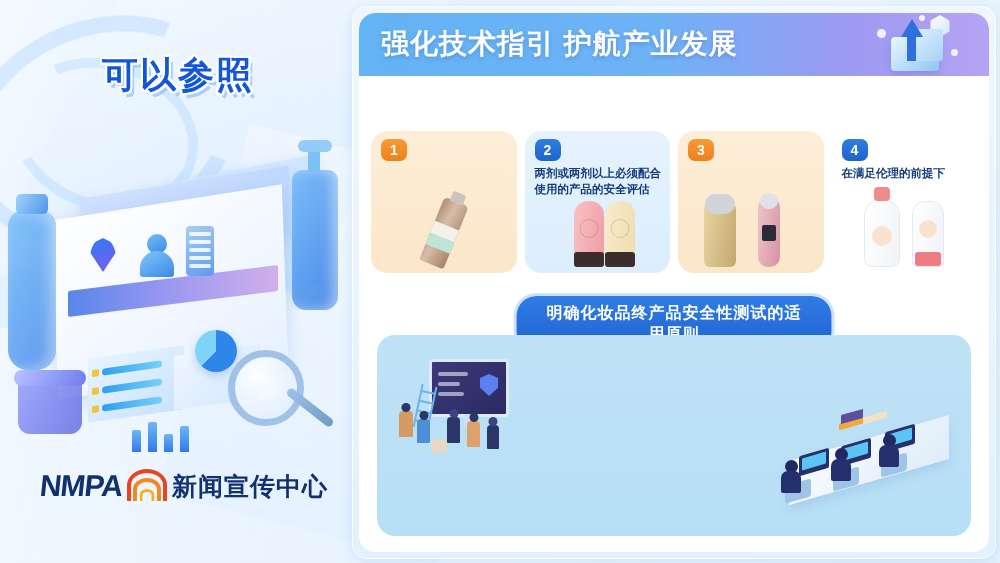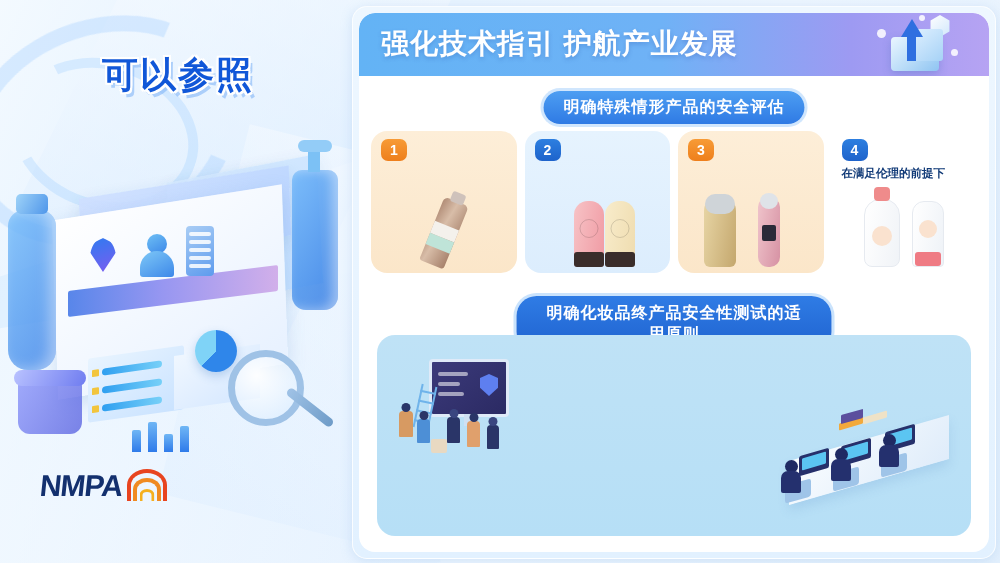--- a/index.html
+++ b/index.html
@@ -243,56 +243,57 @@
       </div>
   </div>
 
   <div class="logo">
     <div class="nmpa">NMPA</div>
     <div class="arc">
       <span class="a1"></span>
         <span class="a2"></span>
         <span class="a3"></span>
     </div>
+    <div class="cn">新闻宣传中心</div>
   </div>
 
   <div id="panel">
     <div id="panelInner">
 
       <div class="hdr">
         <h1>强化技术指引 护航产业发展</h1>
         <div class="cube">
           <div class="dot d1"></div>
             <div class="dot d2"></div>
             <div class="dot d3"></div>
           <div class="hex"></div>
           <div class="box"></div>
             <div class="box2"></div>
           <div class="stem"></div>
             <div class="arrow"></div>
         </div>
       </div>
 
-      <div class="pill pill1">明确特殊情形产品的安全评估</div>
 
       <div class="cards">
 
         <div class="card cream">
           <div class="badge orange">1</div>
           <div class="cimg">
             <div class="aero">
                 <div class="nz"></div>
                 <div class="s1"></div>
                 <div class="s2"></div>
               </div>
           </div>
         </div>
 
         <div class="card blue">
           <div class="badge blu">2</div>
+          <div class="ctext">两剂或两剂以上必须配合使用的产品的安全评估</div>
           <div class="cimg">
             <div class="tube tubeA">
                 <div class="ring"></div>
                 <div class="cap"></div>
               </div>
             <div class="tube tubeB">
                 <div class="ring"></div>
                 <div class="cap"></div>
               </div>
           </div>

